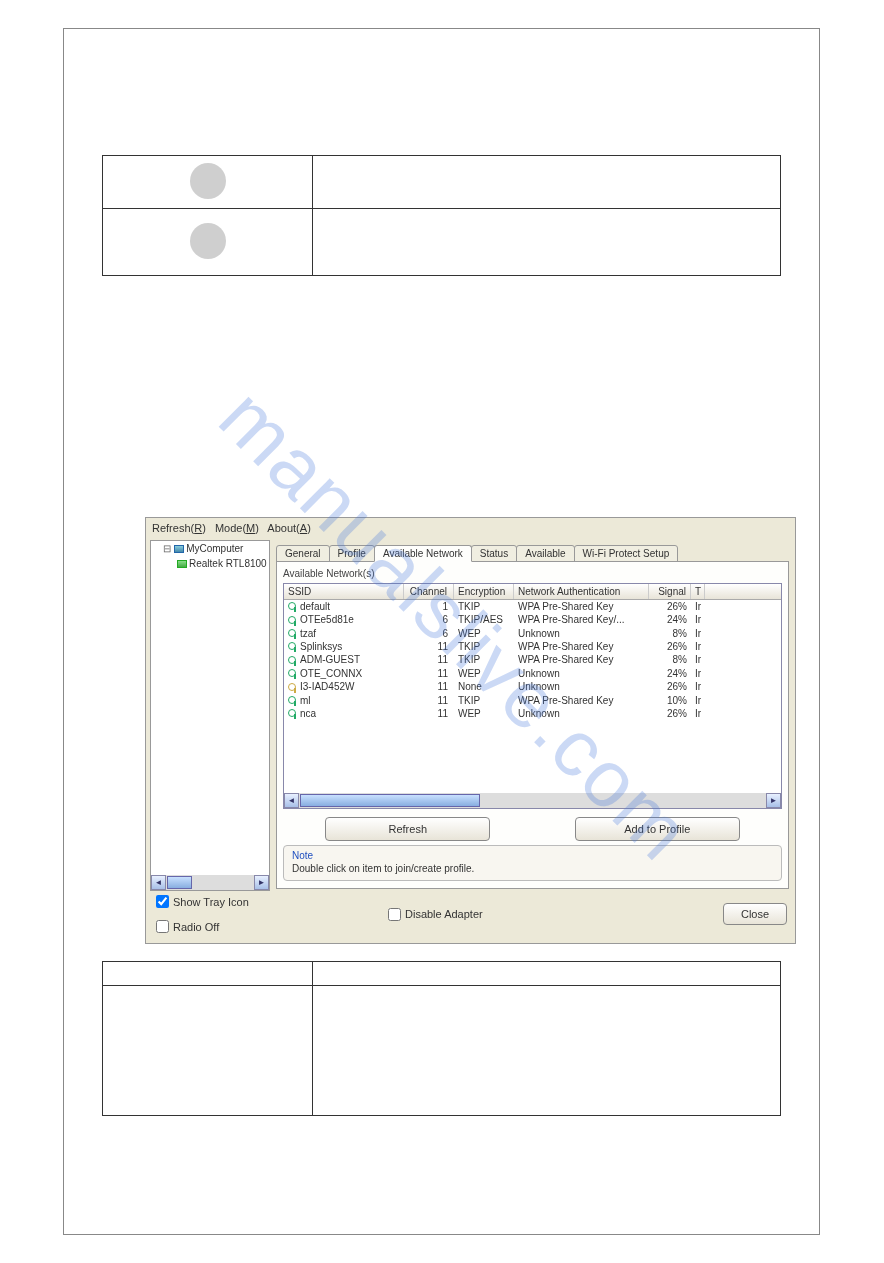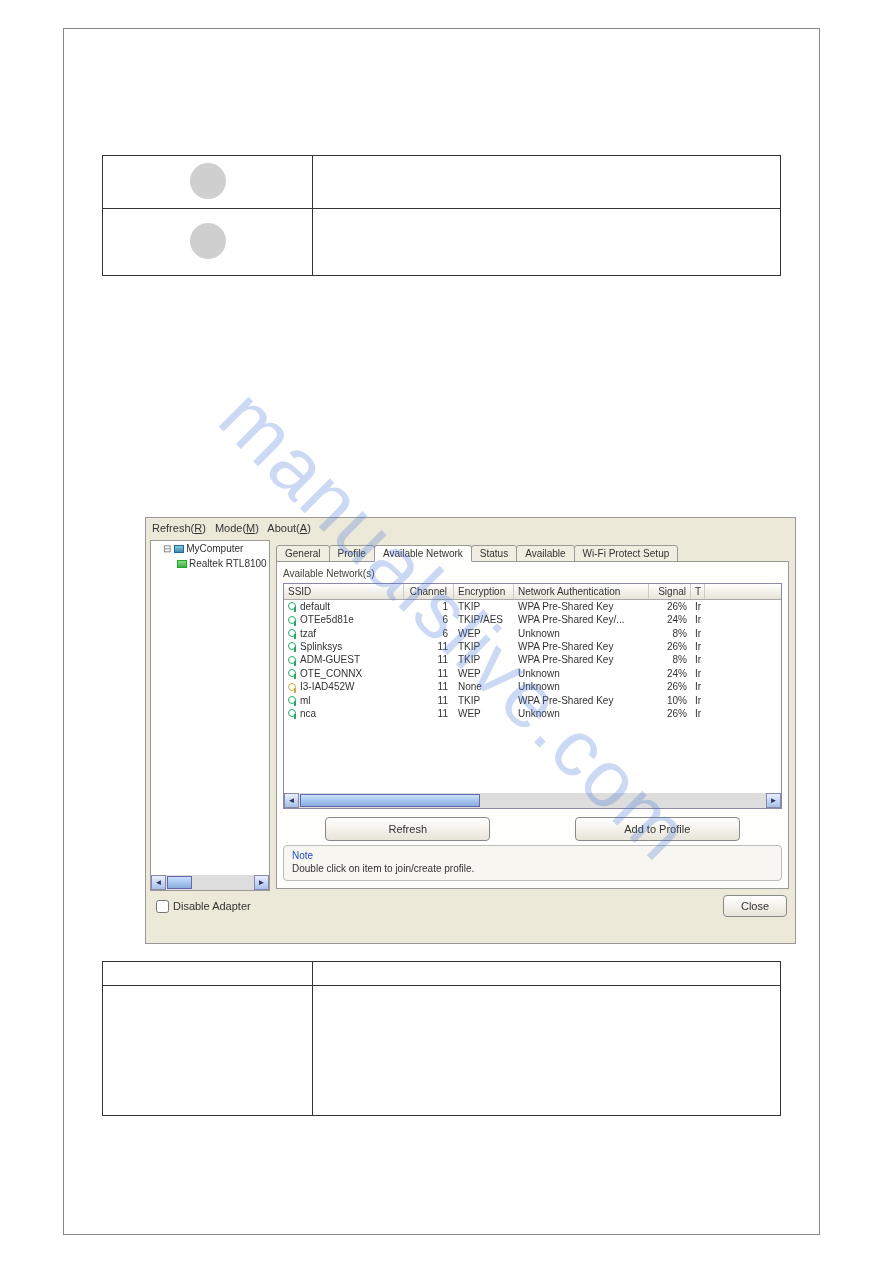--- a/index.html
+++ b/index.html
@@ -213,20 +213,30 @@
           <div class="winbtn">Add to Profile</div>
         </div>
         <div class="notebox">
           <div class="notelabel">Note</div>
           <div>Double click on item to join/create profile.</div>
         </div>
       </div>
     </div>
   </div>
   <div class="bottombar">
+    <div class="col1">
+      <label>
+          <input type="checkbox" checked="" style="">
+          <span>Show Tray Icon</span>
+        </label><br>
+      <label>
+          <input type="checkbox" style="">
+          <span>Radio Off</span>
+        </label>
+    </div>
     <div class="col2">
       <label>
           <input type="checkbox" style="">
           <span>Disable Adapter</span>
         </label>
     </div>
     <div class="closebtn">Close</div>
   </div>
 </div>
 

